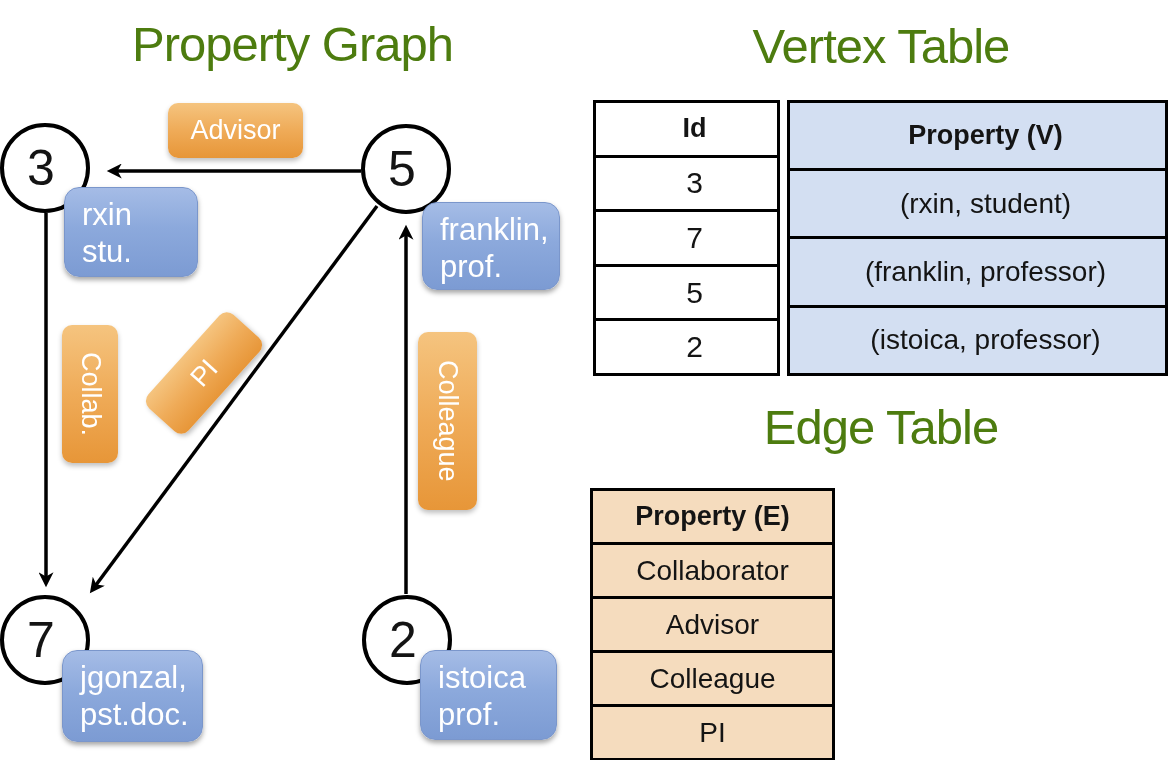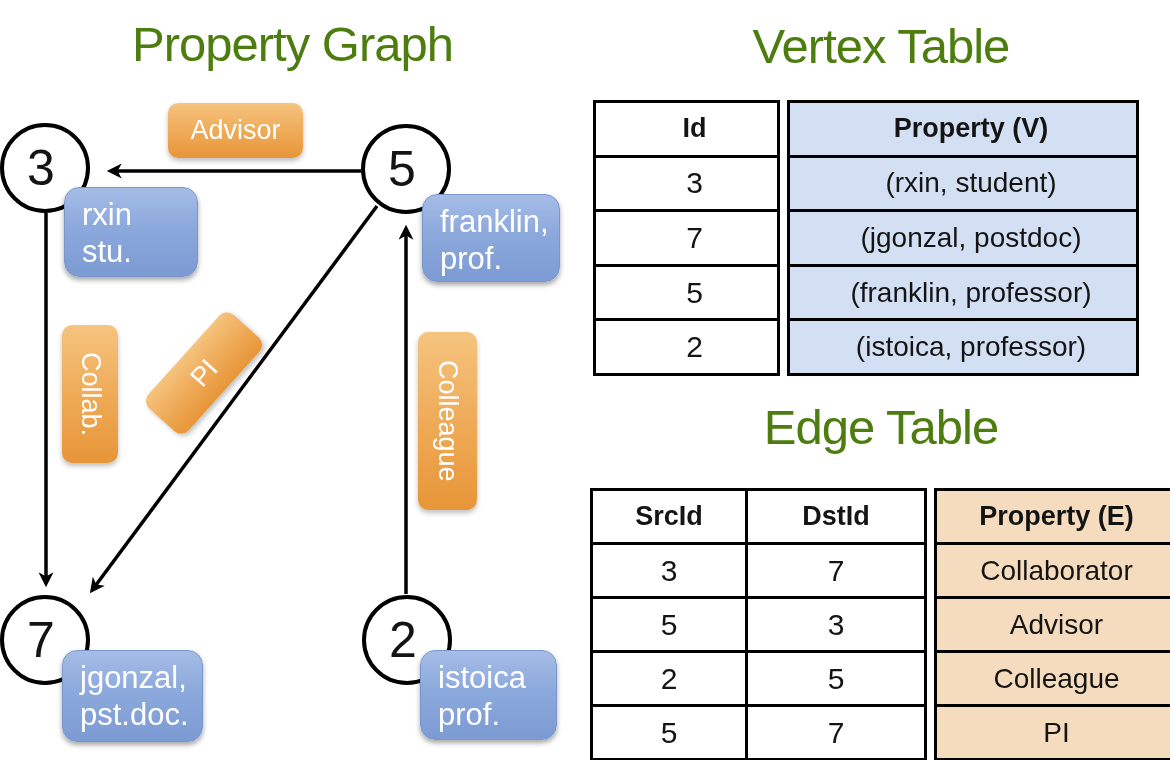--- a/index.html
+++ b/index.html
@@ -22,21 +22,21 @@
   .n3{left:0px;top:123px;}
   .n5{left:361px;top:124px;}
   .n7{left:0px;top:595px;}
   .n2{left:362px;top:595px;}
 
   .vbox{position:absolute;z-index:3;border-radius:15px;color:#fff;font-size:31px;
         line-height:37px;padding:8px 4px 0 17px;box-sizing:border-box;
         background:linear-gradient(180deg,#A5BCE6 0%,#8CA9DC 45%,#7C9BD3 100%);
         border:1px solid #7A96CB;box-shadow:0 3px 5px rgba(0,0,0,0.35);}
   .b-rxin{left:64px;top:187px;width:134px;height:90px;}
-  .b-franklin{left:422px;top:194px;width:138px;height:88px;}
+  .b-franklin{left:422px;top:202px;width:138px;height:88px;}
   .b-jgonzal{left:62px;top:650px;width:141px;height:92px;}
   .b-istoica{left:420px;top:650px;width:137px;height:90px;}
 
   .elabel{position:absolute;z-index:3;border-radius:10px;color:#fff;font-size:27px;
           display:flex;align-items:center;justify-content:center;
           background:linear-gradient(180deg,#F5C47F 0%,#EFAB58 50%,#E79638 100%);
           box-shadow:0 3px 5px rgba(0,0,0,0.25);}
   .e-advisor{left:168px;top:103px;width:135px;height:55px;}
   .e-collab{left:62px;top:325px;width:56px;height:138px;writing-mode:vertical-rl;}
   .e-colleague{left:418px;top:332px;width:59px;height:178px;writing-mode:vertical-rl;}
@@ -47,21 +47,21 @@
   .w-vertex{left:593px;top:100px;}
   .w-edge{left:590px;top:488px;}
   table{border-collapse:collapse;table-layout:fixed;}
   td,th{border:3px solid #000;text-align:center;vertical-align:middle;padding:0;
         font-size:28px;font-weight:400;color:#141414;}
   th{font-weight:700;font-size:27px;}
   .w-vertex td,.w-vertex th{height:51.6px;padding-left:16px;}
   .w-edge td,.w-edge th{height:51px;}
   .num{font-size:30px;}
   .id-table{width:187px;}
-  .vprop-table{width:352px;}
+  .vprop-table{width:381px;}
   .vprop-table td,.vprop-table th{background:#D3DFF2;}
   .srcdst-table{width:331px;}
   .col-src{width:152px;}
   .col-dst{width:176px;}
   .eprop-table{width:245px;}
   .eprop-table td,.eprop-table th{background:#F5DCBE;}
 </style>
 </head>
 <body>
 
@@ -140,57 +140,30 @@
       </table>
     <table class="vprop-table">
       <tbody>
           <tr>
             <th>Property (V)</th>
           </tr>
       <tr>
             <td>(rxin, student)</td>
           </tr>
       <tr>
-            <td>(jgonzal, postdoc)</td>
-          </tr>
-      <tr>
             <td>(franklin, professor)</td>
           </tr>
       <tr>
             <td>(istoica, professor)</td>
           </tr>
     </tbody>
       </table>
   </div>
 
   <div class="tbl-wrap w-edge">
-    <table class="srcdst-table">
-      <tbody>
-          <tr>
-        <th class="col-src">SrcId</th>
-        <th class="col-dst">DstId</th>
-      </tr>
-      <tr>
-        <td class="num">3</td>
-        <td class="num">7</td>
-      </tr>
-      <tr>
-        <td class="num">5</td>
-        <td class="num">3</td>
-      </tr>
-      <tr>
-        <td class="num">2</td>
-        <td class="num">5</td>
-      </tr>
-      <tr>
-        <td class="num">5</td>
-        <td class="num">7</td>
-      </tr>
-    </tbody>
-      </table>
     <table class="eprop-table">
       <tbody>
           <tr>
             <th>Property (E)</th>
           </tr>
       <tr>
             <td>Collaborator</td>
           </tr>
       <tr>
             <td>Advisor</td>

